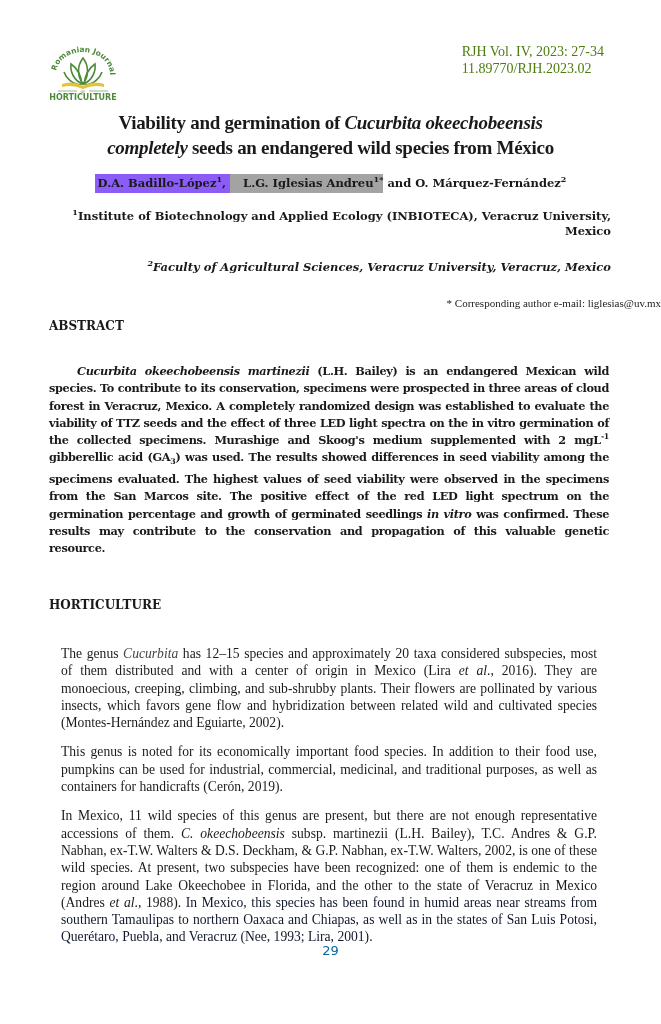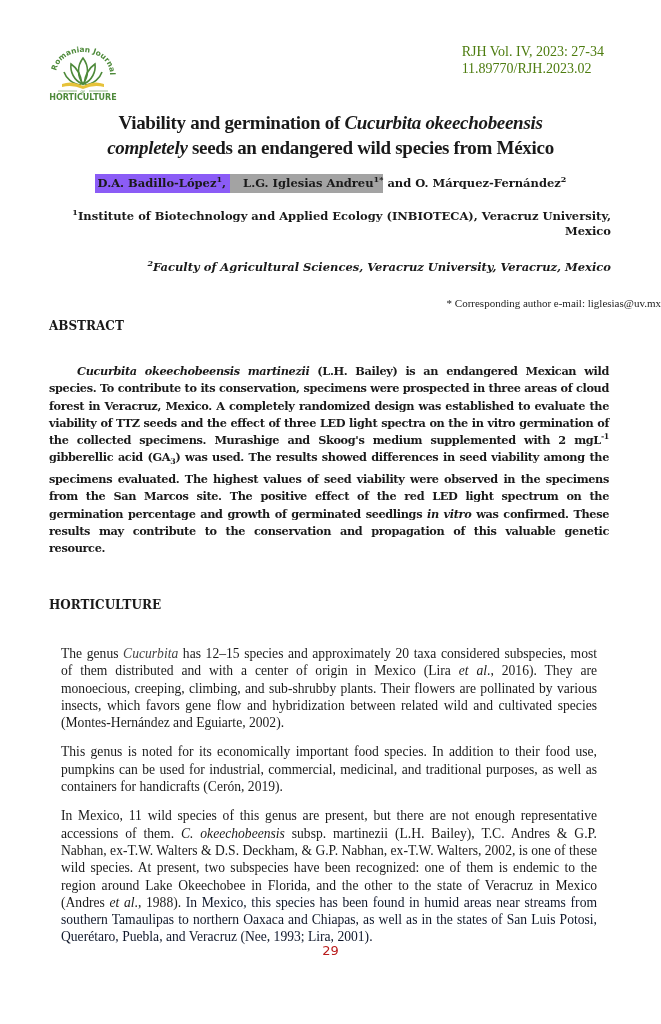--- a/index.html
+++ b/index.html
@@ -22,21 +22,21 @@
   .h-intro { top:598px; }
   .abstract { position:absolute; left:49px; width:560px; top:363px; font-family:"DejaVu Serif", serif; font-weight:bold; font-size:11.3px; line-height:17.3px; text-align:justify; text-indent:28px; letter-spacing:-0.35px; }
   .abstract i { font-style:italic; }
   .keywords { position:absolute; left:49px; width:570px; top:563px; font-size:13px; line-height:17px; letter-spacing:-0.2px; }
   .keywords b { font-family:"DejaVu Serif", serif; font-size:11.5px; }
   .intro { position:absolute; left:49px; width:560px; top:633px; font-family:"Liberation Serif", serif; font-size:13.6px; line-height:17.3px; text-align:justify; color:#1a1a1a; }
   .intro p { margin:12px; }
   .intro i { font-style:italic; }
   .gray { color:#0f172a; }
   .genus-gray { color:#444; }
-  .page-num { position:absolute; left:0; right:0; top:943px; text-align:center; font-family:"DejaVu Sans", sans-serif; font-size:13px; color:#b91c1c; }
+  .page-num { position:absolute; left:0; right:0; top:943px; text-align:center; font-family:"DejaVu Sans", sans-serif; font-size:13px; color:#0369a1; }
 </style>
 </head>
 <body>
 
 <div class="page">
 
   <svg class="logo" viewBox="0 0 78 58">
     <defs>
         <path id="arc" d="M12,30 A27,22 0 0 1 66,30"></path>
       </defs>

